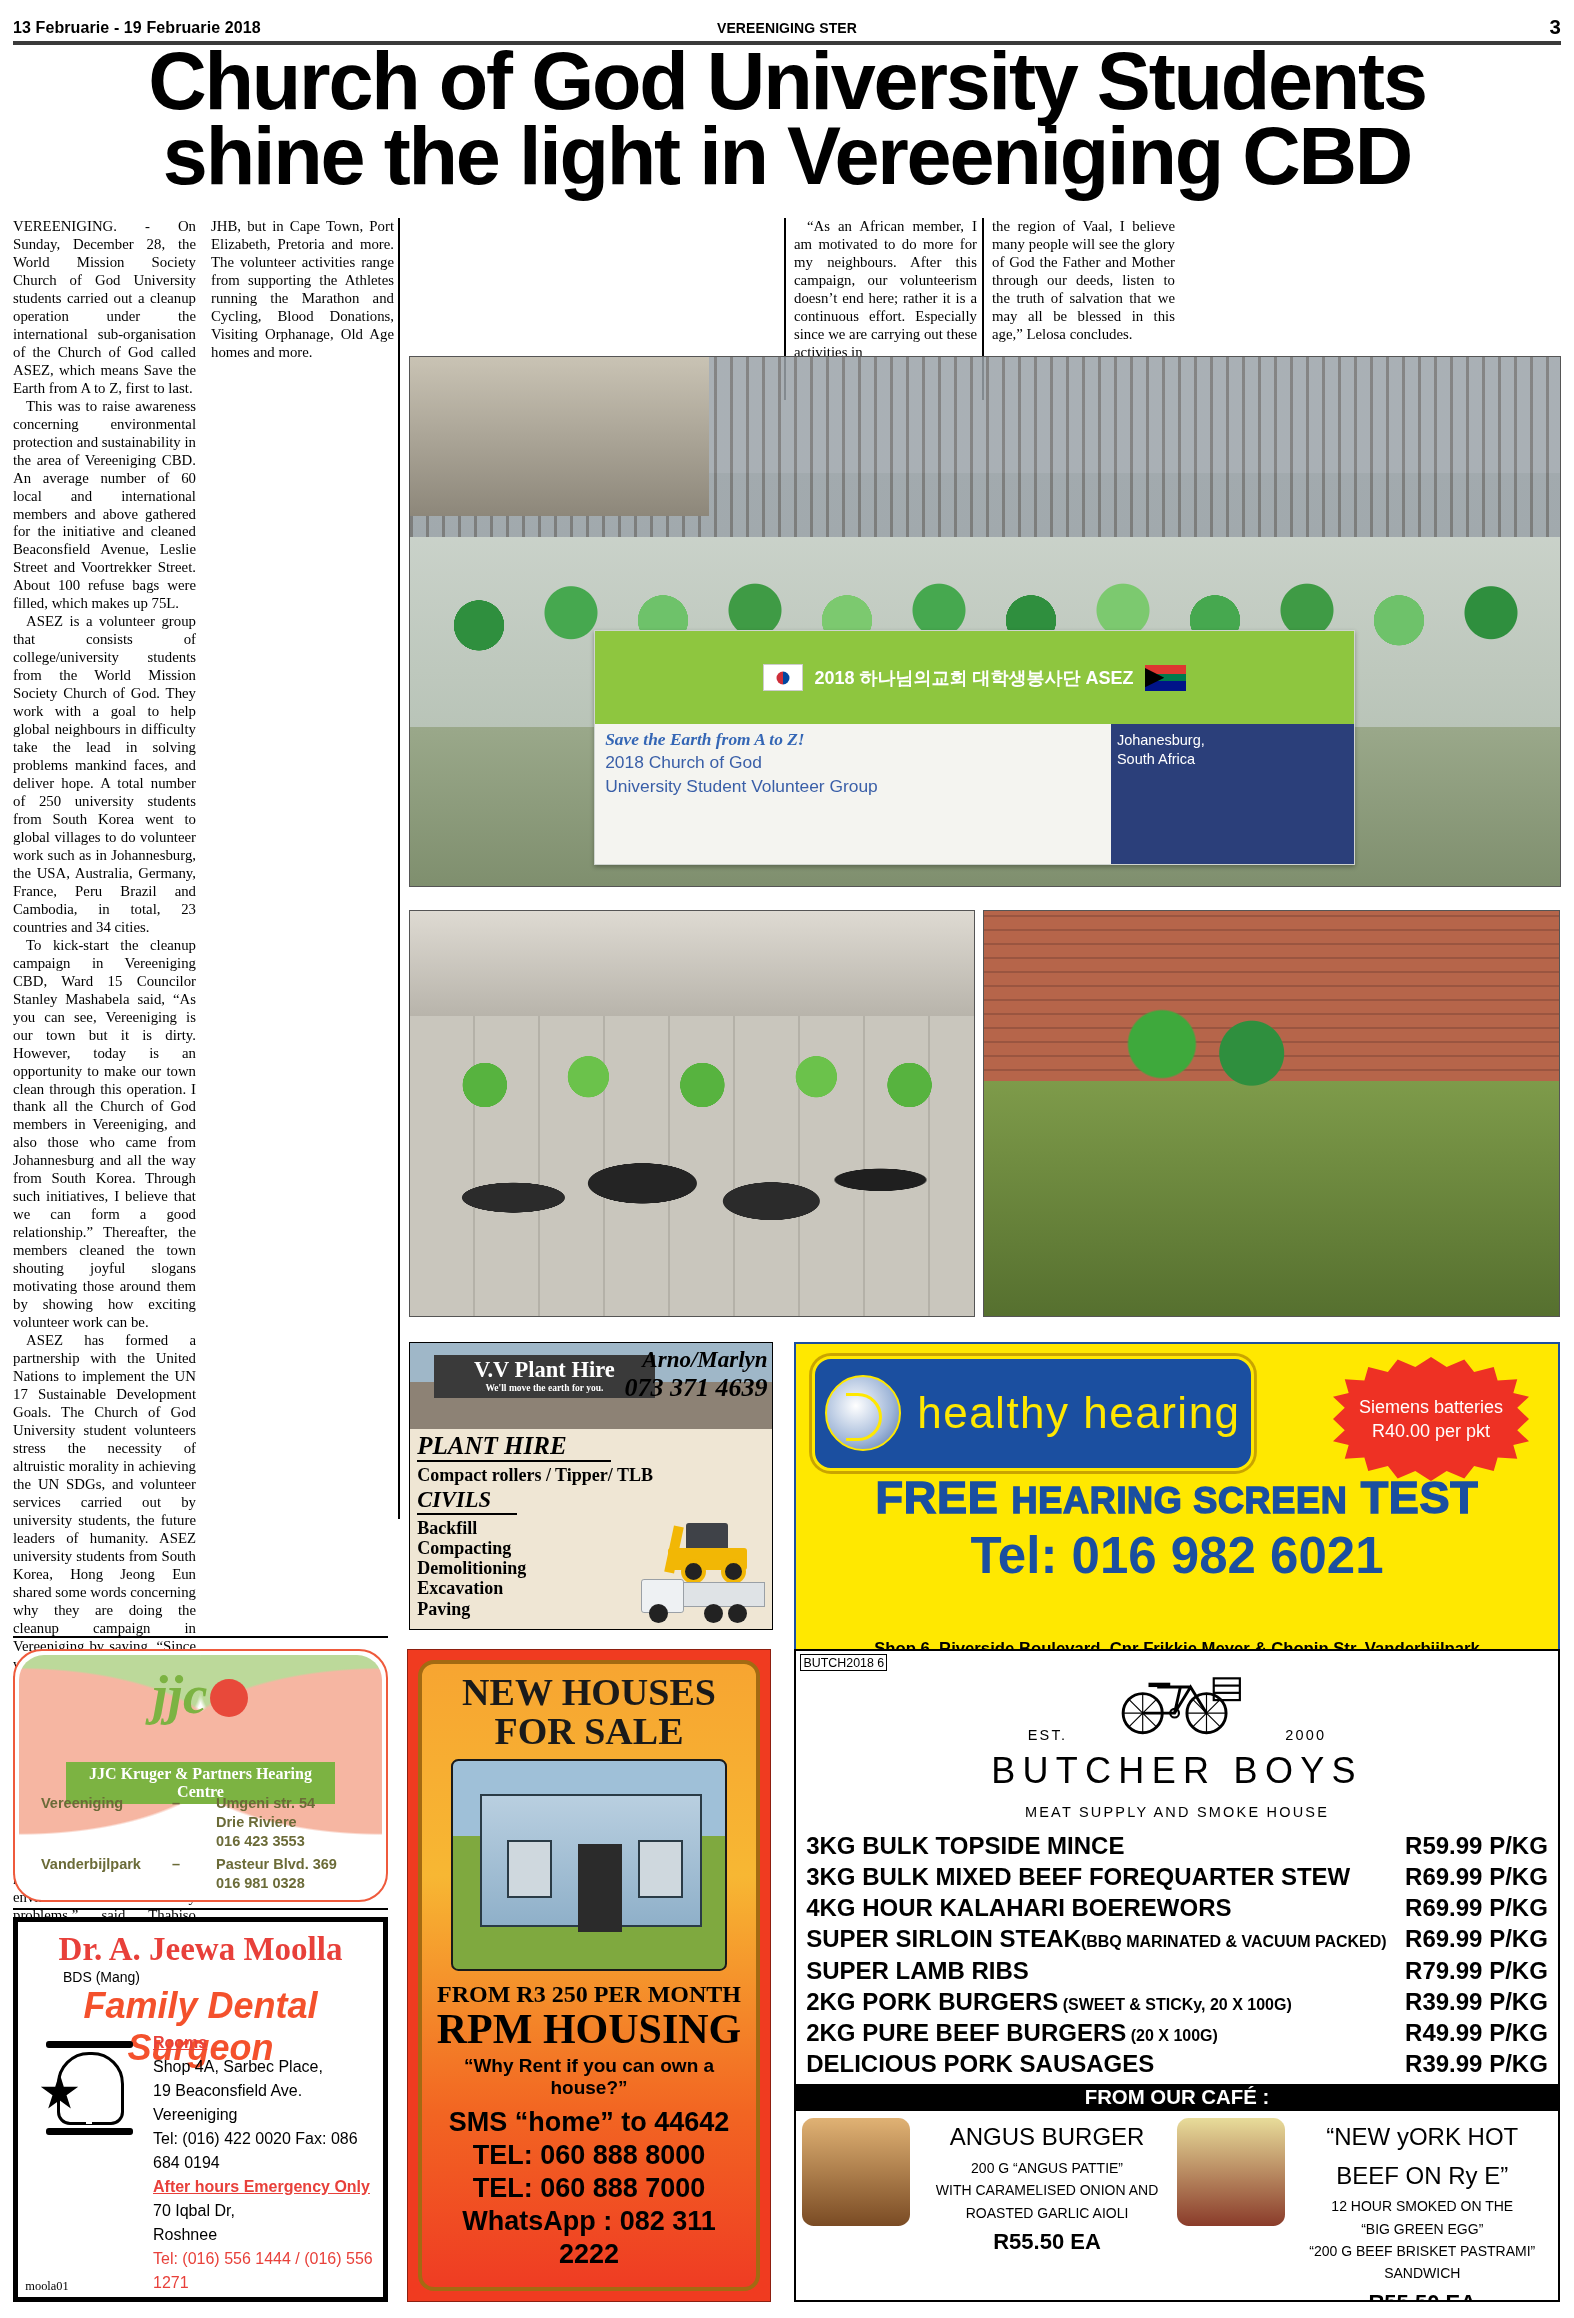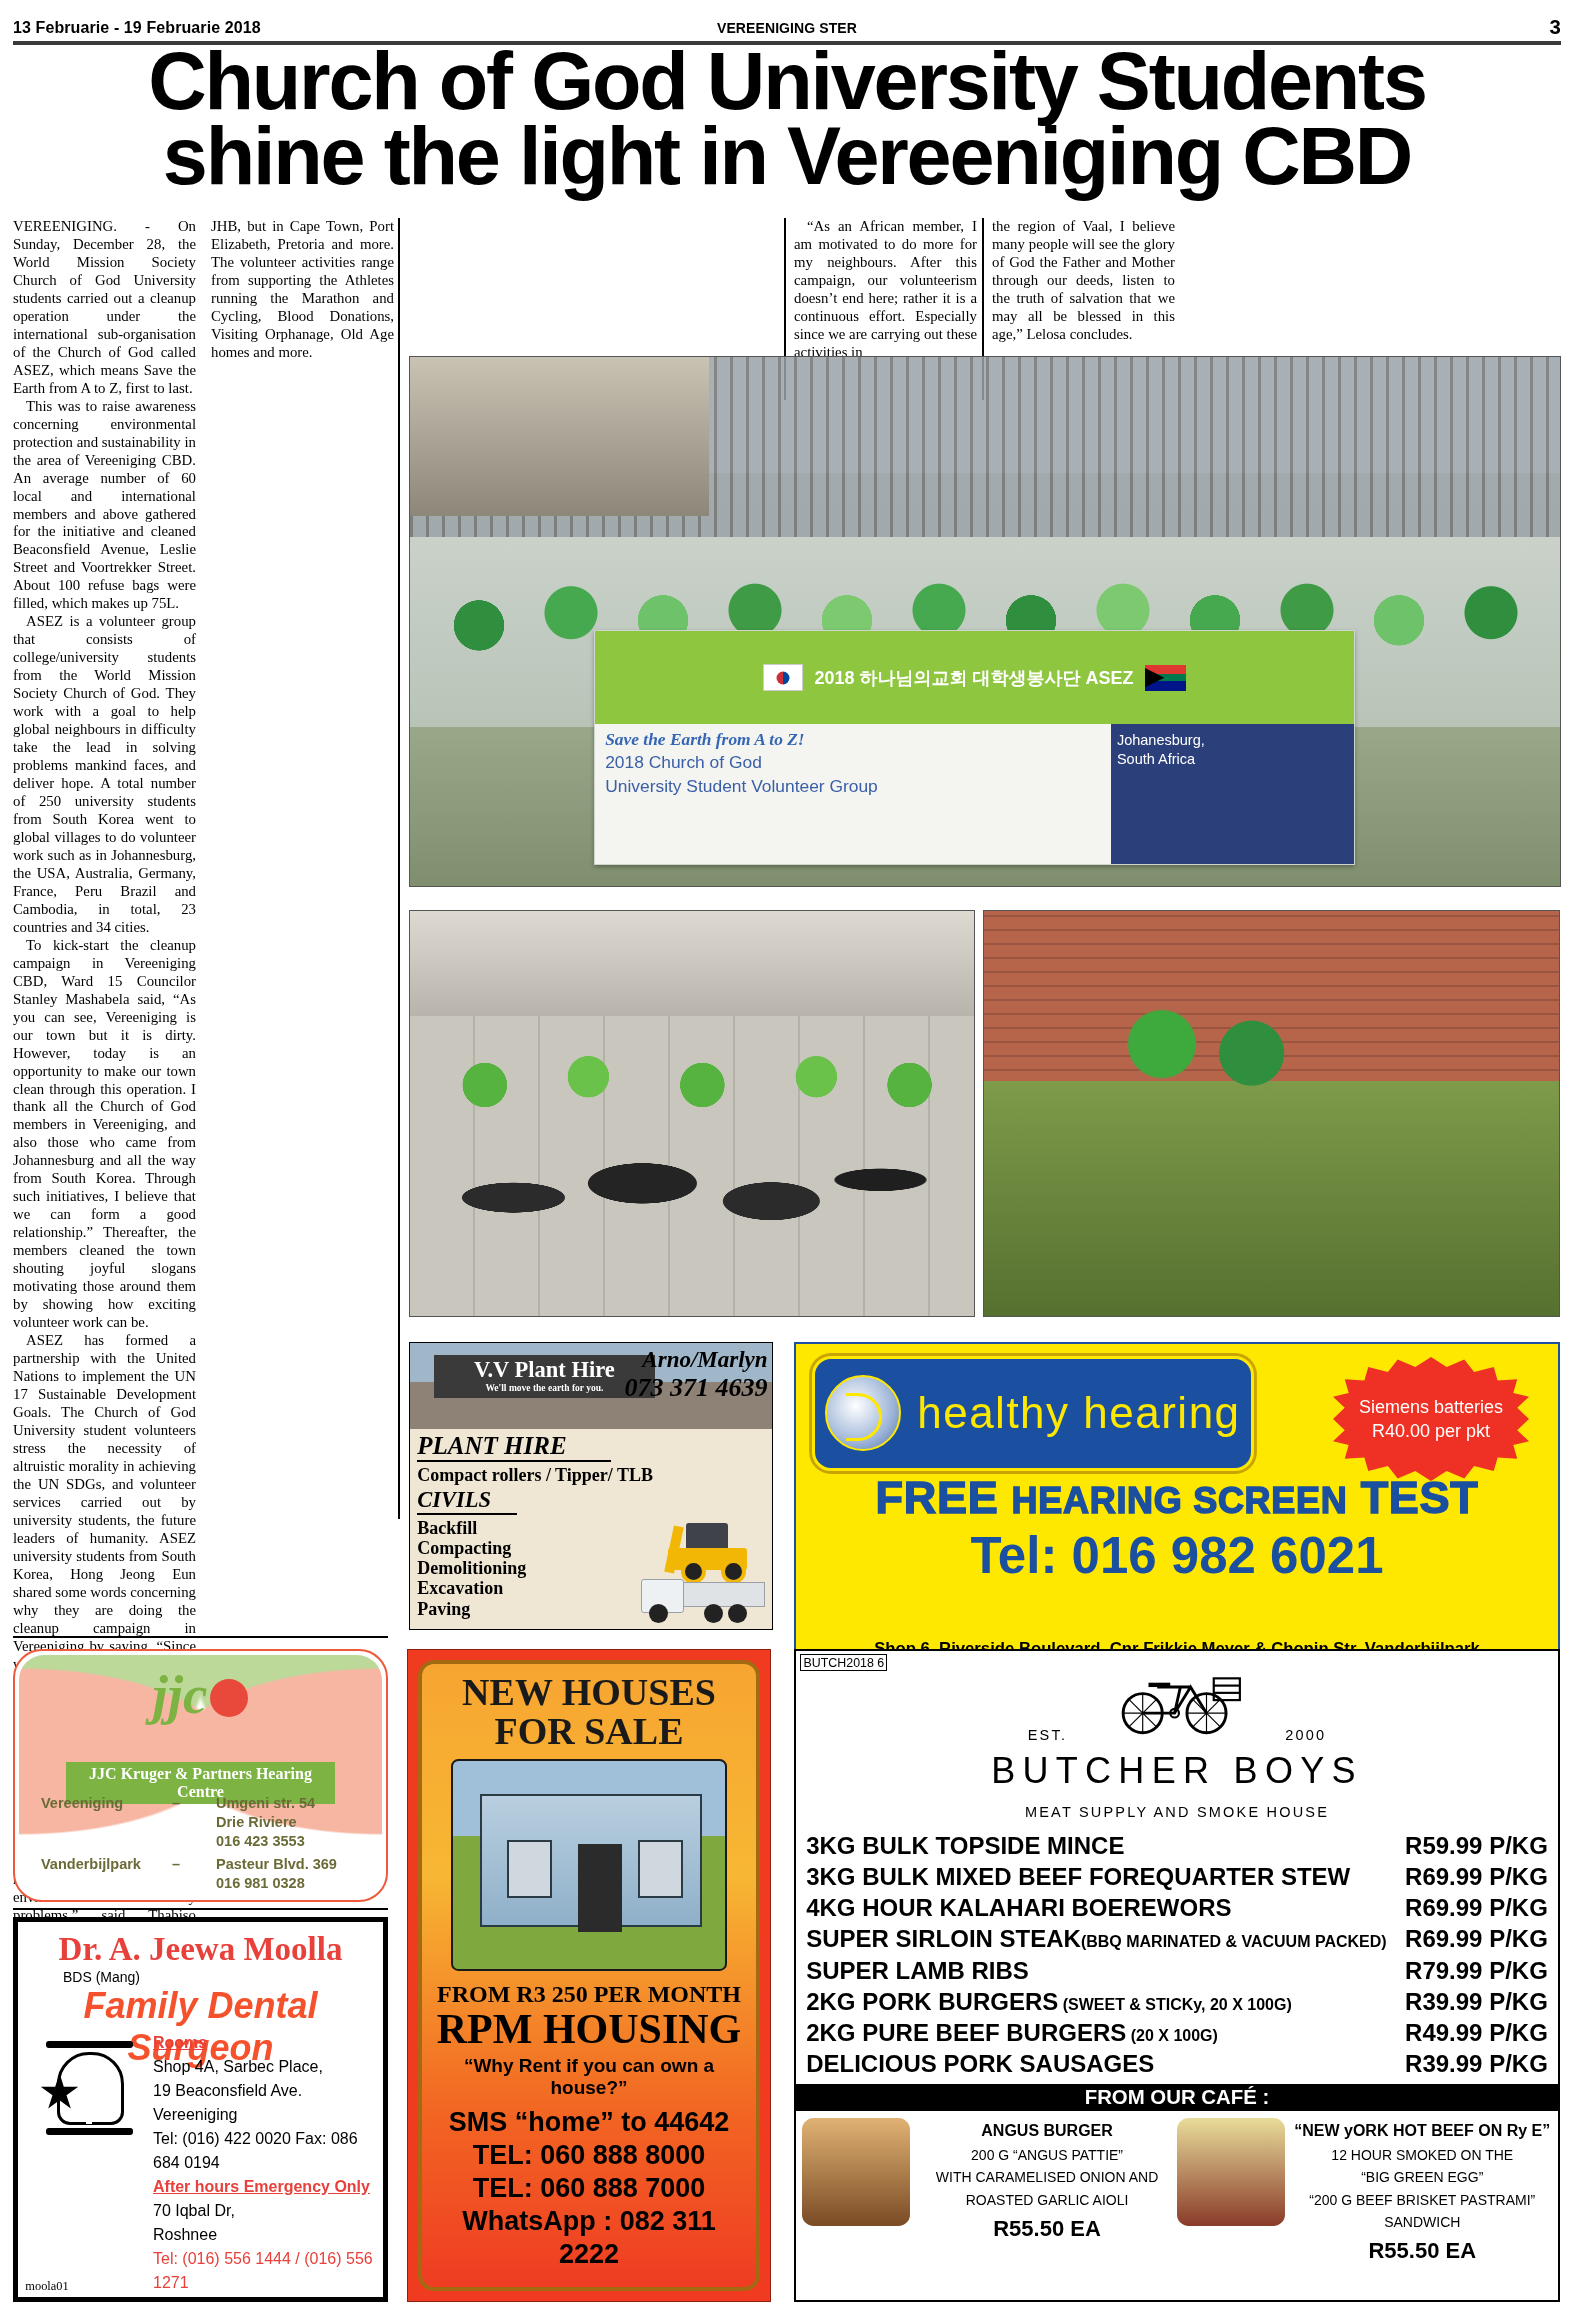--- a/index.html
+++ b/index.html
@@ -255,21 +255,21 @@
      font-family:"Liberation Sans",sans-serif;font-weight:bold;font-size:24px;line-height:1.30;}
   .prow .nm .q{font-size:16px;}
   .cafebar{background:#000;color:#fff;text-align:center;font-family:"Liberation Sans",sans-serif;
      font-weight:bold;font-size:20.4px;padding:2.2px 0;margin-top:4.4px;}
   .cafe{display:flex;padding:7.3px 5.8px 0;}
   .cafe .half{flex:1;display:flex;gap:7.3px;align-items:flex-start;}
   .cafe .pic{width:108px;height:108px;border-radius:11.6px;flex:0 0 auto;
      background:linear-gradient(#e0b274,#7a4b24);}
   .cafe .pic.b2{background:linear-gradient(#e8dc9a,#8a3b2a);}
   .cafe .txt{flex:1;text-align:center;font-family:"Liberation Sans",sans-serif;font-size:14px;line-height:1.6;}
-  .cafe .txt .ttl{font-weight:bold;font-size:16px;}
+  .cafe .txt .ttl{font-weight:normal;font-size:24px;}
   .cafe .txt .pr{font-weight:bold;font-size:22px;}
 
   
   .sepline{position:absolute;background:#000;height:1.5px;}
 </style>
 </head>
 <body>
 
 <div class="page">
 

